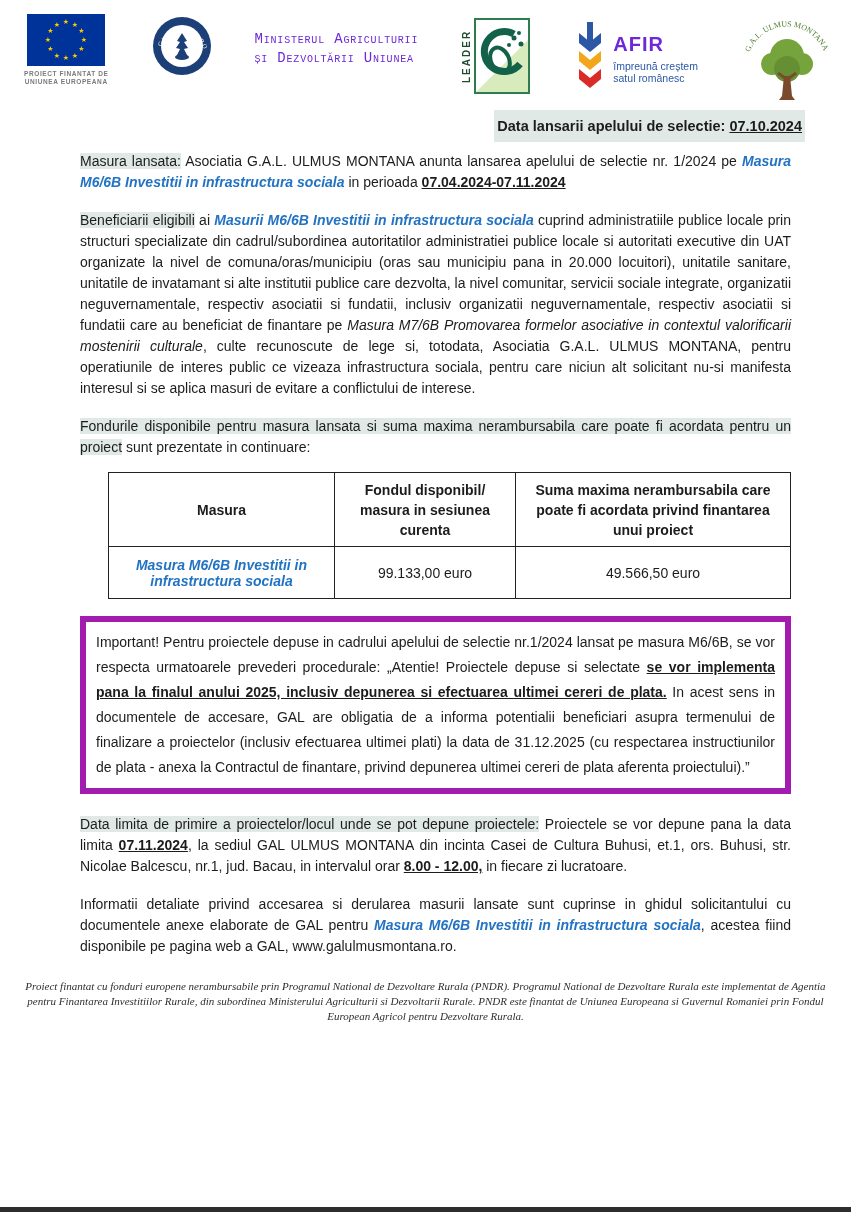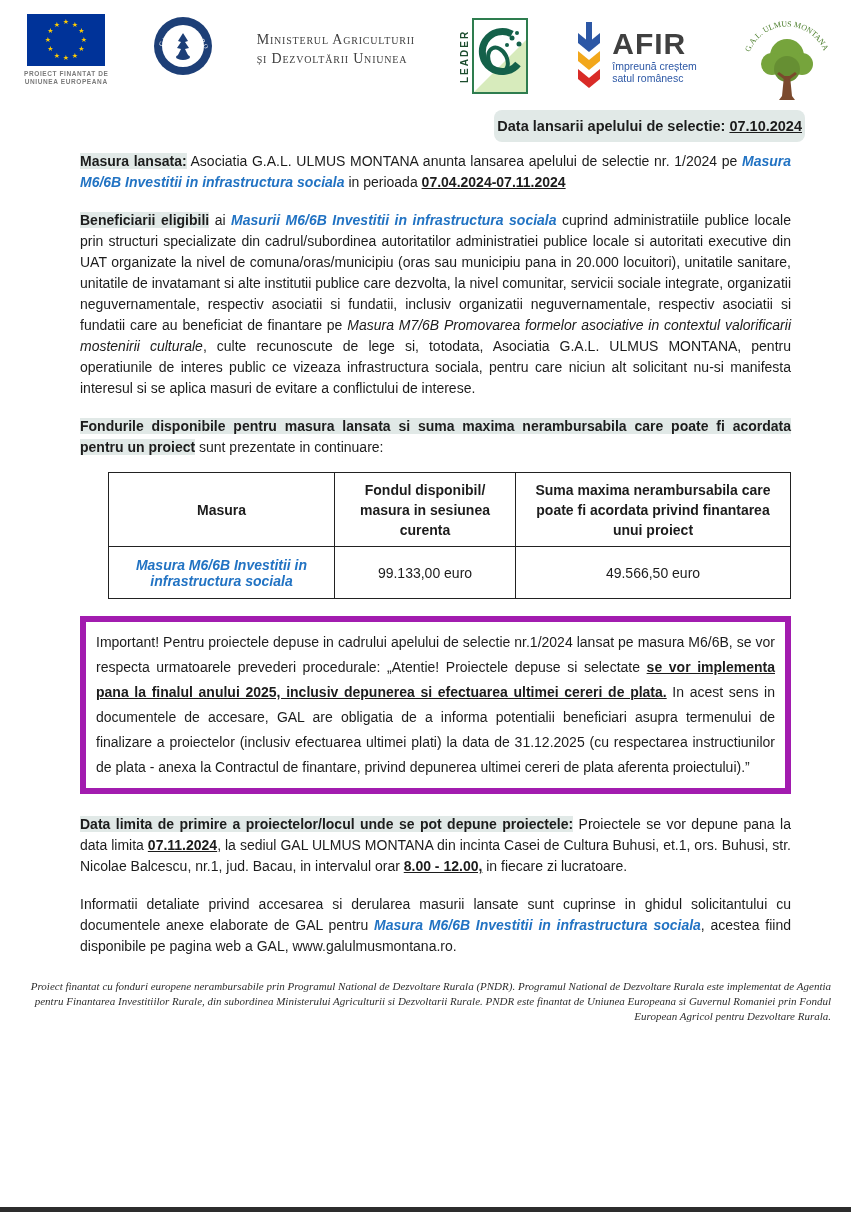--- a/index.html
+++ b/index.html
@@ -11,57 +11,57 @@
   }
   
   .logo-row {
     display:flex; align-items:flex-start; justify-content:space-between;
     padding:14px 18px 0 24px; height:104px;
   }
   .logo { display:flex; flex-direction:column; align-items:center; }
   .eu-flag-rect { width:78px; height:52px; background:#003399; position:relative; }
   .eu-caption { font-size:6.5px; color:#7a7a7a; letter-spacing:.6px; text-align:center; margin-top:4px; line-height:8px; font-weight:bold;}
   .gov-seal { width:60px; height:60px; margin-top:2px;}
-  .minister { font-family:Liberation Serif, serif; color:#404040; font-size:14px;
+  .minister { font-family:Liberation Mono, monospace; color:#6d28d9; font-size:14px;
     letter-spacing:.8px; line-height:19px; padding-top:16px; font-variant:small-caps; }
   .pndr { width:88px; text-align:center;}
   .pndr-word { color:#3f8fca; font-weight:bold; font-size:26px; line-height:24px; letter-spacing:1px;
     font-family:"Liberation Sans",sans-serif; text-shadow:0 0 0 #3f8fca; }
   .pndr-caption { font-size:5px; color:#b01f24; font-weight:bold; letter-spacing:.4px; margin-top:1px;}
   .leader { display:flex; align-items:stretch; height:76px; margin-top:4px;}
   .leader-word { writing-mode:vertical-rl; transform:rotate(180deg); font-size:10px; font-weight:bold;
     color:#1c4d2e; letter-spacing:2px; margin-right:2px; text-align:center;}
   .leader-box { width:56px; height:76px; border:2px solid #2e7d4f; background:#fff; position:relative; overflow:hidden;}
   .afir { display:flex; align-items:center; margin-top:6px;}
   .afir-text { margin-left:6px;}
-  .afir-word { color:#404040; font-weight:bold; font-size:30px; line-height:28px; letter-spacing:1px;}
+  .afir-word { color:#6d28d9; font-weight:bold; font-size:20px; line-height:28px; letter-spacing:1px;}
   .afir-caption { color:#2c57a5; font-size:10.5px; line-height:12px; margin-top:2px;}
   .gal { width:92px; text-align:center;}
   
   .content { padding:0 60px 0 80px; }
   .date-row { text-align:right; margin:14px -14px 0 0; font-size:14.5px; }
-  .date-chip { background:#e1e9e7; font-weight:bold; padding:8px 3px;border-radius:8px; }
+  .date-chip { background:#e1e9e7; font-weight:bold; padding:8px 3px; }
   .title { text-align:center; font-weight:bold; font-size:15.5px; line-height:25px; margin-top:14px; }
   p.body { font-size:14px; line-height:21px; text-align:justify; }
   .mt { margin-top:17px; }
-  .hl { background:#e1e9e7; font-weight:bold; }
+  .hl { background:#e1e9e7; font-weight:normal; }
   .blue { color:#2273c3; font-weight:bold; font-style:italic; }
   .bu { font-weight:bold; text-decoration:underline; }
   .it { font-style:italic; }
   
   table.fund { border-collapse:collapse; margin:14px 0 0 28px; width:682px; table-layout:fixed; }
   table.fund td, table.fund th { border:1.5px solid #222; font-size:14px; text-align:center; vertical-align:middle; padding:6px 10px; }
   table.fund th { font-weight:bold; line-height:20px; height:74px;margin-left:8px; }
   table.fund td { height:52px; }
   .c1 { width:226px; } .c2 { width:181px; } .c3 { width:275px; }
   .footnote { font-style:italic; font-size:14px; line-height:25px; text-align:justify; margin-top:24px; }
   .imp-box { border:6px solid #a21caf; margin-top:17px; padding:8px 10px;
     font-size:14px; line-height:25px; text-align:justify; }
   .footer-note { font-family:"Liberation Serif", serif; font-style:italic; font-size:11px; line-height:15px;
-    text-align:right; color:#2e2e2e; margin:22px 20px 8px 20px; }
+    text-align:center; color:#2e2e2e; margin:22px 20px 8px 20px; }
   .bottom-bar { position:absolute; bottom:0; left:0; width:100%; height:5px; background:#2d2d2d; }
 </style>
 </head>
 <body>
 
 <div class="page">
 
   <div class="logo-row">
 
     <div class="logo">

